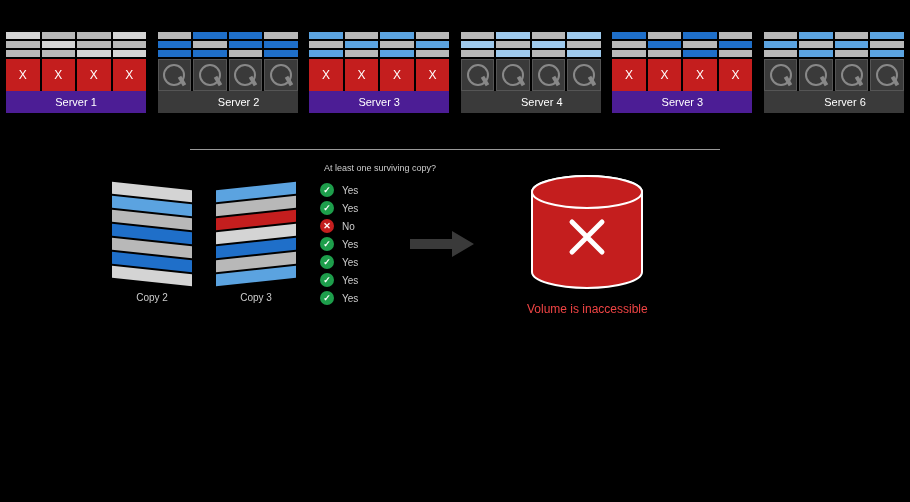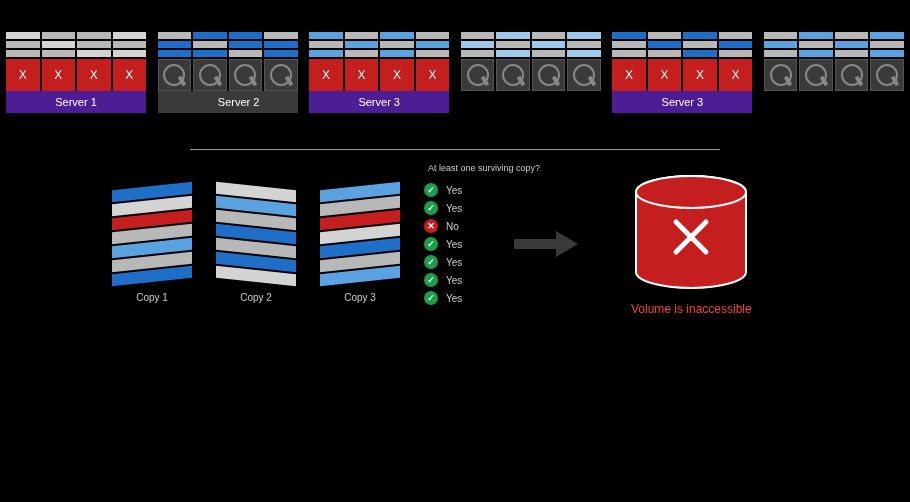--- a/index.html
+++ b/index.html
@@ -164,20 +164,21 @@
           <div class="lbox c-gray"></div>
           <div class="lbox c-blue3"></div>
         </div>
       </div>
       <div class="drives">
         <div class="drive hdd"></div>
         <div class="drive hdd"></div>
         <div class="drive hdd"></div>
         <div class="drive hdd"></div>
       </div>
+      <div class="label ok">Server 4</div>
     </div>
     <div class="server">
       <div class="layers">
         <div class="layer">
           <div class="lbox c-blue"></div>
           <div class="lbox c-gray"></div>
           <div class="lbox c-blue"></div>
           <div class="lbox c-gray"></div>
         </div>
         <div class="layer">
@@ -221,37 +222,28 @@
           <div class="lbox c-gray"></div>
           <div class="lbox c-blue2"></div>
         </div>
       </div>
       <div class="drives">
         <div class="drive hdd"></div>
         <div class="drive hdd"></div>
         <div class="drive hdd"></div>
         <div class="drive hdd"></div>
       </div>
+      <div class="label ok">Server 6</div>
     </div>
   </div>
 
 <div class="divider"></div>
 
 <div class="bottom">
   <div class="copies" id="copies">
-      <div class="copy">
-        <div class="slab c-blue tilt-l"></div>
-        <div class="slab c-gray2 tilt-l"></div>
-        <div class="slab c-red tilt-l"></div>
-        <div class="slab c-gray tilt-l"></div>
-        <div class="slab c-blue2 tilt-l"></div>
-        <div class="slab c-gray tilt-l"></div>
-        <div class="slab c-blue tilt-l"></div>
-        <div class="copy-label">Copy 1</div>
-      </div>
       <div class="copy">
         <div class="slab c-gray2 tilt-r"></div>
         <div class="slab c-blue2 tilt-r"></div>
         <div class="slab c-gray tilt-r"></div>
         <div class="slab c-blue tilt-r"></div>
         <div class="slab c-gray tilt-r"></div>
         <div class="slab c-blue tilt-r"></div>
         <div class="slab c-gray2 tilt-r"></div>
         <div class="copy-label">Copy 2</div>
       </div>

